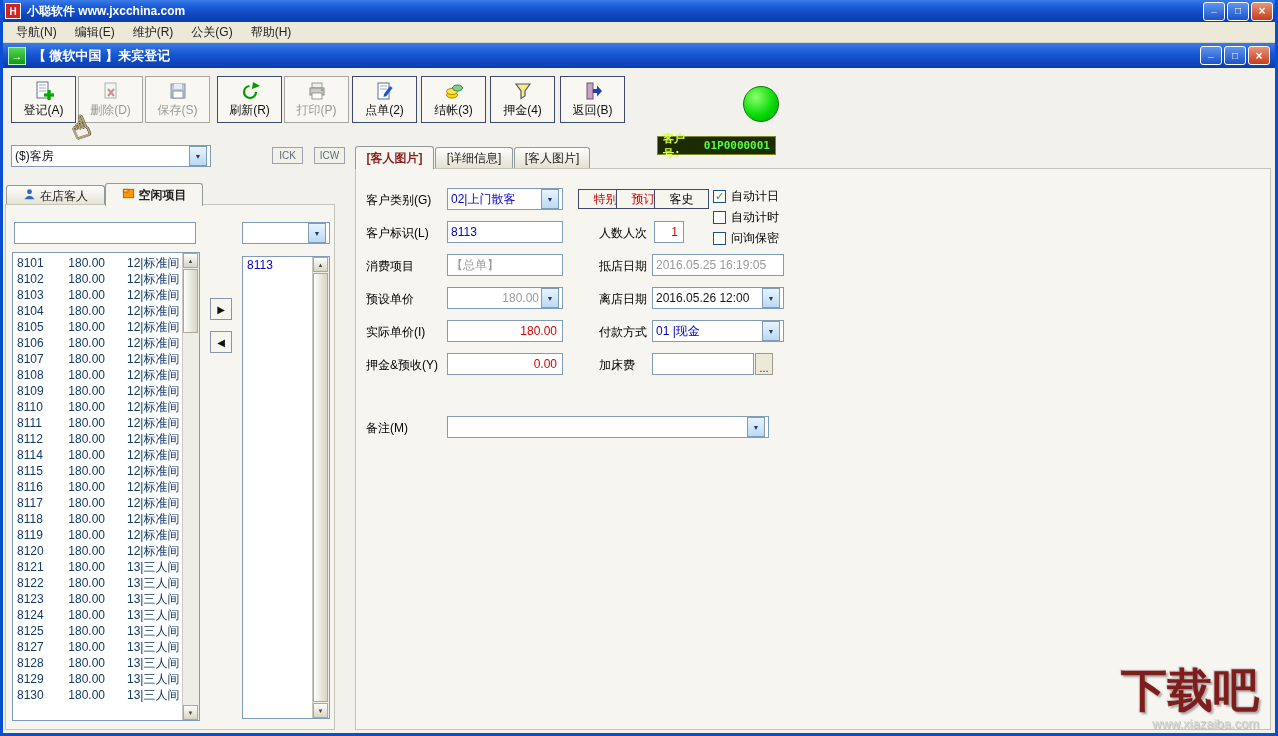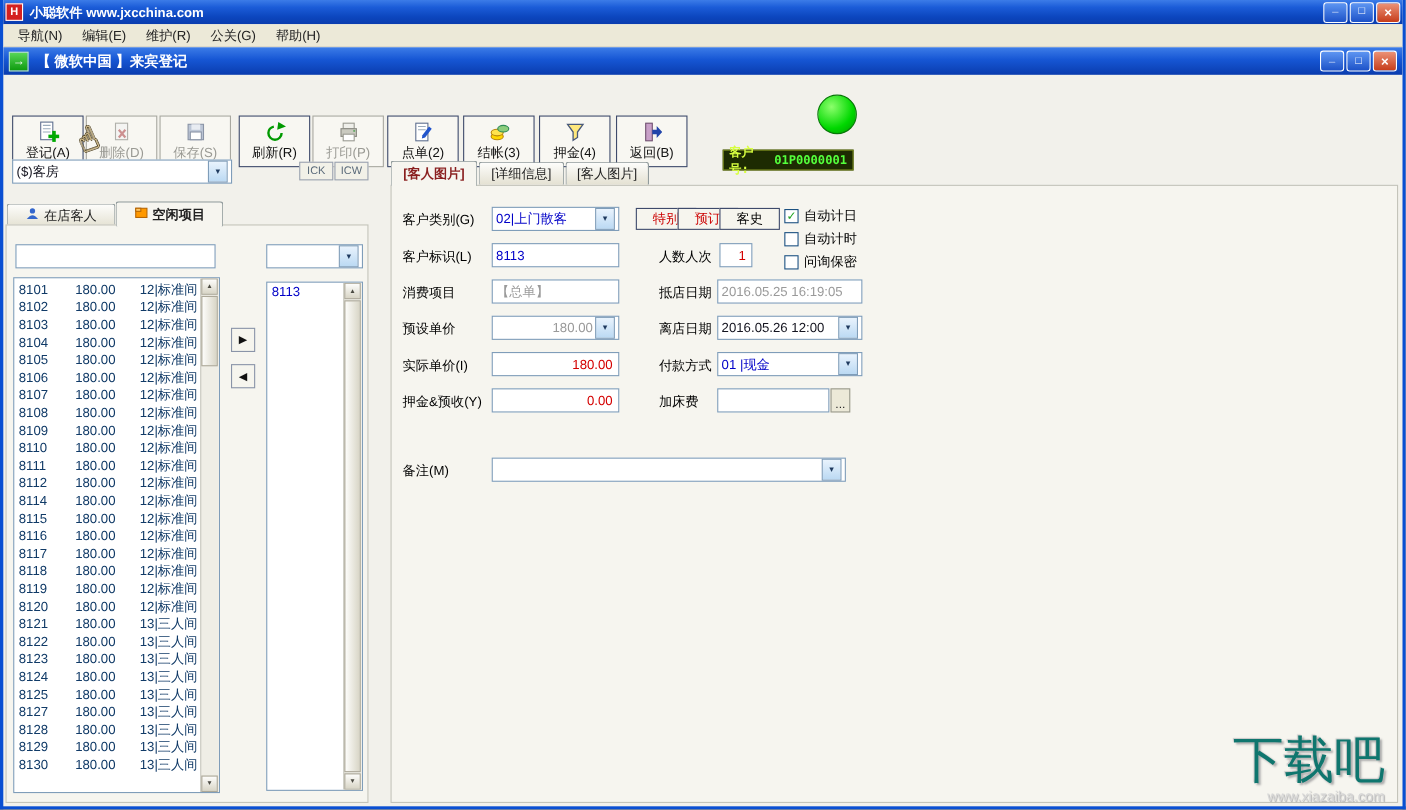--- a/index.html
+++ b/index.html
@@ -29,21 +29,21 @@
   .docbar{position:absolute;left:0;top:43px;width:1272px;height:25px;
     background:linear-gradient(180deg,#3C7CE8 0%,#1656D4 45%,#0A3CAE 100%);
     display:flex;align-items:center;color:#fff;font-weight:bold;font-size:13px;padding:0 5px;gap:7px;box-sizing:border-box;}
   .doc-icon{width:16px;height:16px;background:linear-gradient(#57D657,#0F9B0F);border:1px solid #BFF0BF;
     color:#fff;font-size:11px;display:flex;align-items:center;justify-content:center;}
   .doc-icon::after{content:"→";font-weight:bold;}
 
   
   .toolbar{position:absolute;left:0;top:68px;width:1272px;height:62px;}
   .tbtn{position:absolute;top:8px;width:65px;height:47px;background:#F8F7F2;border:1px solid #3E4A6B;
-    display:flex;flex-direction:column;align-items:center;justify-content:center;gap:1px;font-size:12px;color:#111;box-sizing:border-box;margin-top:29px;}
+    display:flex;flex-direction:column;align-items:center;justify-content:center;gap:1px;font-size:12px;color:#111;box-sizing:border-box;}
   .tbtn.disabled{color:#9A9A94;border-color:#A8A8A0;}
   .ticon{height:20px;display:flex;align-items:center;}
   .lamp{position:absolute;left:740px;top:18px;width:34px;height:34px;border-radius:50%;
     background:radial-gradient(circle at 35% 30%,#8CFF6C,#00D800 60%,#009800);border:1px solid #067806;}
   .cursor{position:absolute;left:68px;top:42px;font-size:30px;color:#F3DCA8;
     text-shadow:-1px 0 #4A3B18,1px 0 #4A3B18,0 -1px #4A3B18,0 1px #4A3B18;transform:rotate(-24deg);}
 
   
   .led{position:absolute;left:654px;top:136px;width:119px;height:19px;background:#1D2B02;
     border:1px solid #7A8A1E;display:flex;align-items:center;gap:4px;padding:0 5px;box-sizing:border-box;
@@ -98,21 +98,21 @@
   .transfer{position:absolute;width:22px;height:22px;background:#F6F5EE;border:1px solid #8A94A8;
     display:flex;align-items:center;justify-content:center;font-size:10px;color:#111;box-sizing:border-box;}
 
   .xp-input{position:absolute;border:1px solid #7F9DB9;height:22px;box-sizing:border-box;font-size:12px;padding:0 3px;background:#fff;}
   .mini-btn{position:absolute;height:17px;width:31px;background:#F2F1E8;border:1px solid #9AA2B0;
     font-size:10px;color:#5A6A7A;display:flex;align-items:center;justify-content:center;box-sizing:border-box;}
   .dots{position:absolute;width:18px;height:22px;background:#ECE9D8;border:1px solid #9A9A8E;
     font-size:11px;display:flex;align-items:flex-end;justify-content:center;box-sizing:border-box;color:#222;}
 
   .watermark{position:absolute;right:16px;bottom:2px;text-align:right;pointer-events:none;}
-  .wm-title{font-size:46px;font-weight:normal;color:#0f766e;text-shadow:2px 2px 2px #ABABAB, -1px -1px 1px #C8C8C8;}
+  .wm-title{font-size:46px;font-weight:bold;color:#7f1d1d;text-shadow:2px 2px 2px #ABABAB, -1px -1px 1px #C8C8C8;}
   .wm-url{font-size:13px;color:#D6D6D6;text-shadow:1px 1px 1px #B0B0B0;margin-top:-6px;}
 </style>
 </head>
 <body>
 
 <div class="app">
 
   <div class="titlebar">
     <span class="logo">H</span>
     <span>小聪软件 www.jxcchina.com</span>
@@ -239,21 +239,21 @@
   <div class="led">
     <span class="led-label">客户号:</span>
     <span class="led-value">01P0000001</span>
   </div>
 
   <div class="field" style="left:8px;top:145px;width:200px;">
     <span class="val v-dark">($)客房</span>
     <span class="arrow"></span>
   </div>
   <div class="mini-btn" style="left:269px;top:147px;">ICK</div>
-  <div class="mini-btn" style="left:301px;top:147px;">ICW</div>
+  <div class="mini-btn" style="left:311px;top:147px;">ICW</div>
 
   <div class="tab" style="left:3px;top:185px;width:99px;">
     <span>
       <svg width="13" height="13" viewBox="0 0 14 14">
           <circle cx="7" cy="4" r="2.6" fill="#3366CC"></circle>
           <path d="M1.5 12 q5.5 -7.5 11 0 z" fill="#3366CC"></path>
         </svg>
     </span>
     <span>在店客人</span>
   </div>

